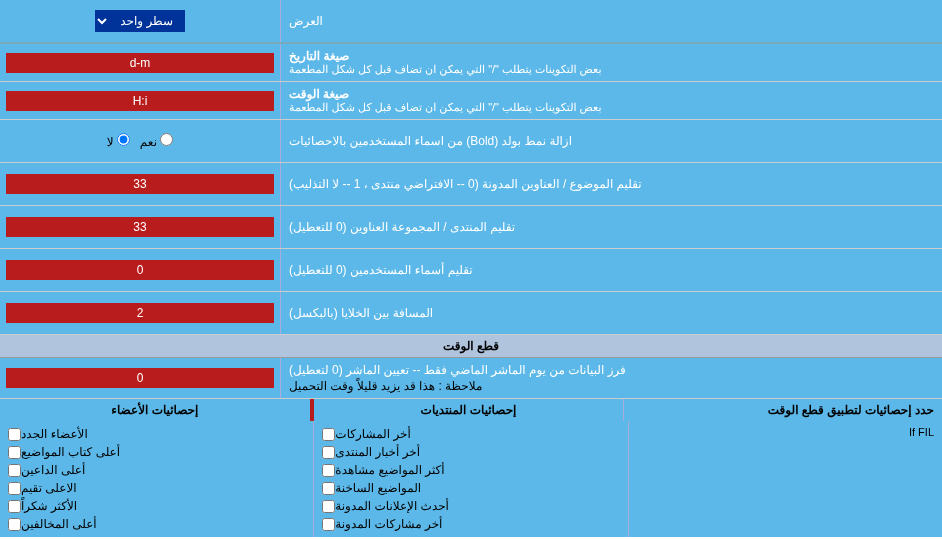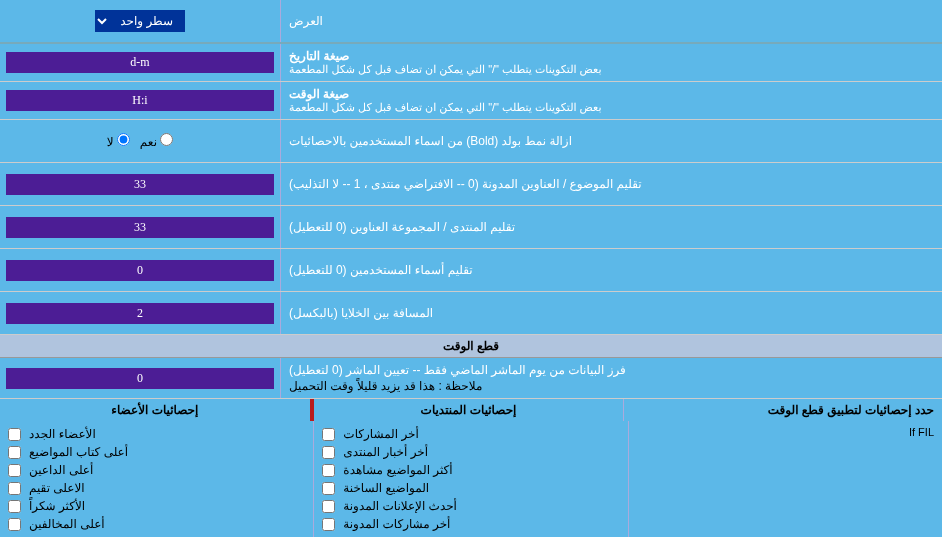--- a/index.html
+++ b/index.html
@@ -27,29 +27,28 @@
     }
     .input-cell {
       background: #5cb8e8;
       padding: 4px 6px;
       width: 280px;
       display: flex;
       align-items: center;
       justify-content: center;
     }
     .input-field {
-      background: #4c1d95;
+      background: #b91c1c;
       color: #fff;
       border: none;
       padding: 3px 8px;
       width: 100%;
       text-align: center;
       font-size: 12px;
       direction: ltr;
-      font-family: Liberation Serif, serif;
     }
     .section-header {
       background: #b0c4de;
       color: #000;
       font-weight: bold;
       text-align: center;
       padding: 4px;
       border-bottom: 1px solid #999;
       width: 100%;
       margin-left: 41px;
@@ -74,21 +73,21 @@
       padding: 3px 8px;
       font-size: 12px;
     }
     .checkboxes-row {
       display: flex;
       width: 100%;
     }
     .checkbox-item {
       display: flex;
       align-items: center;
-      gap: 8px;
+      gap: 0;
       padding: 2px 0;
       justify-content: flex-end;
       color: #000;
       font-size: 12px;
     }
     .checkbox-item input[type="checkbox"] {
       margin: 0;
     }
     .note-text {
       color: #000;

